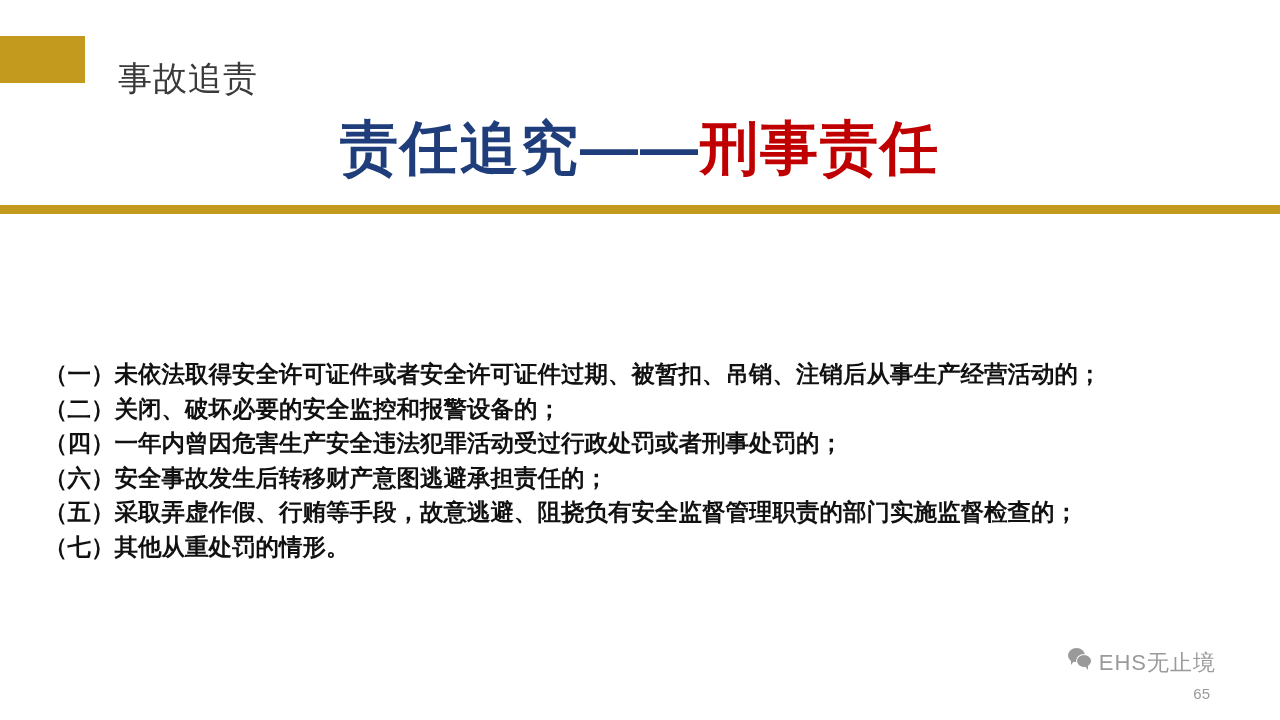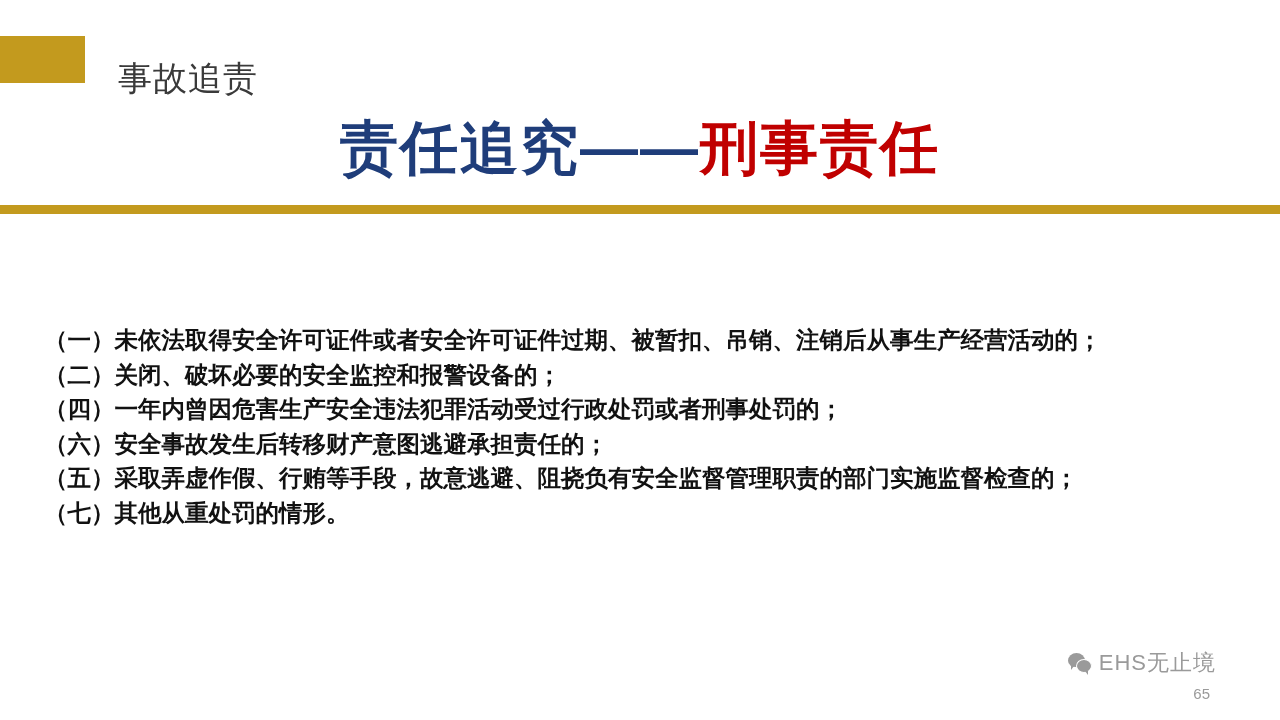--- a/index.html
+++ b/index.html
@@ -75,40 +75,40 @@
     top: 292px;
     font-size: 35px;
     font-weight: bold;
     color: #1f3d7a;
     letter-spacing: 1px;
   }
 
   .body-list {
     position: absolute;
     left: 44px;
-    top: 323px;
+    top: 357px;
     width: 1190px;
     font-size: 23.5px;
     font-weight: bold;
     color: #111111;
     line-height: 34.5px;
   }
   .body-list p {
     margin: 0;
     padding: 0;
     text-indent: 0;
   }
 
   
   .wechat-badge {
     position: absolute;
     right: 64px;
     bottom: 42px;
     display: flex;
-    align-items: center;
+    align-items: flex-start;
     gap: 7px;
     color: #9a9a9a;
     font-size: 22px;
     letter-spacing: 1px;
   }
   .wechat-icon {
     width: 24px;
     height: 20px;
     position: relative;
     display: inline-block;

